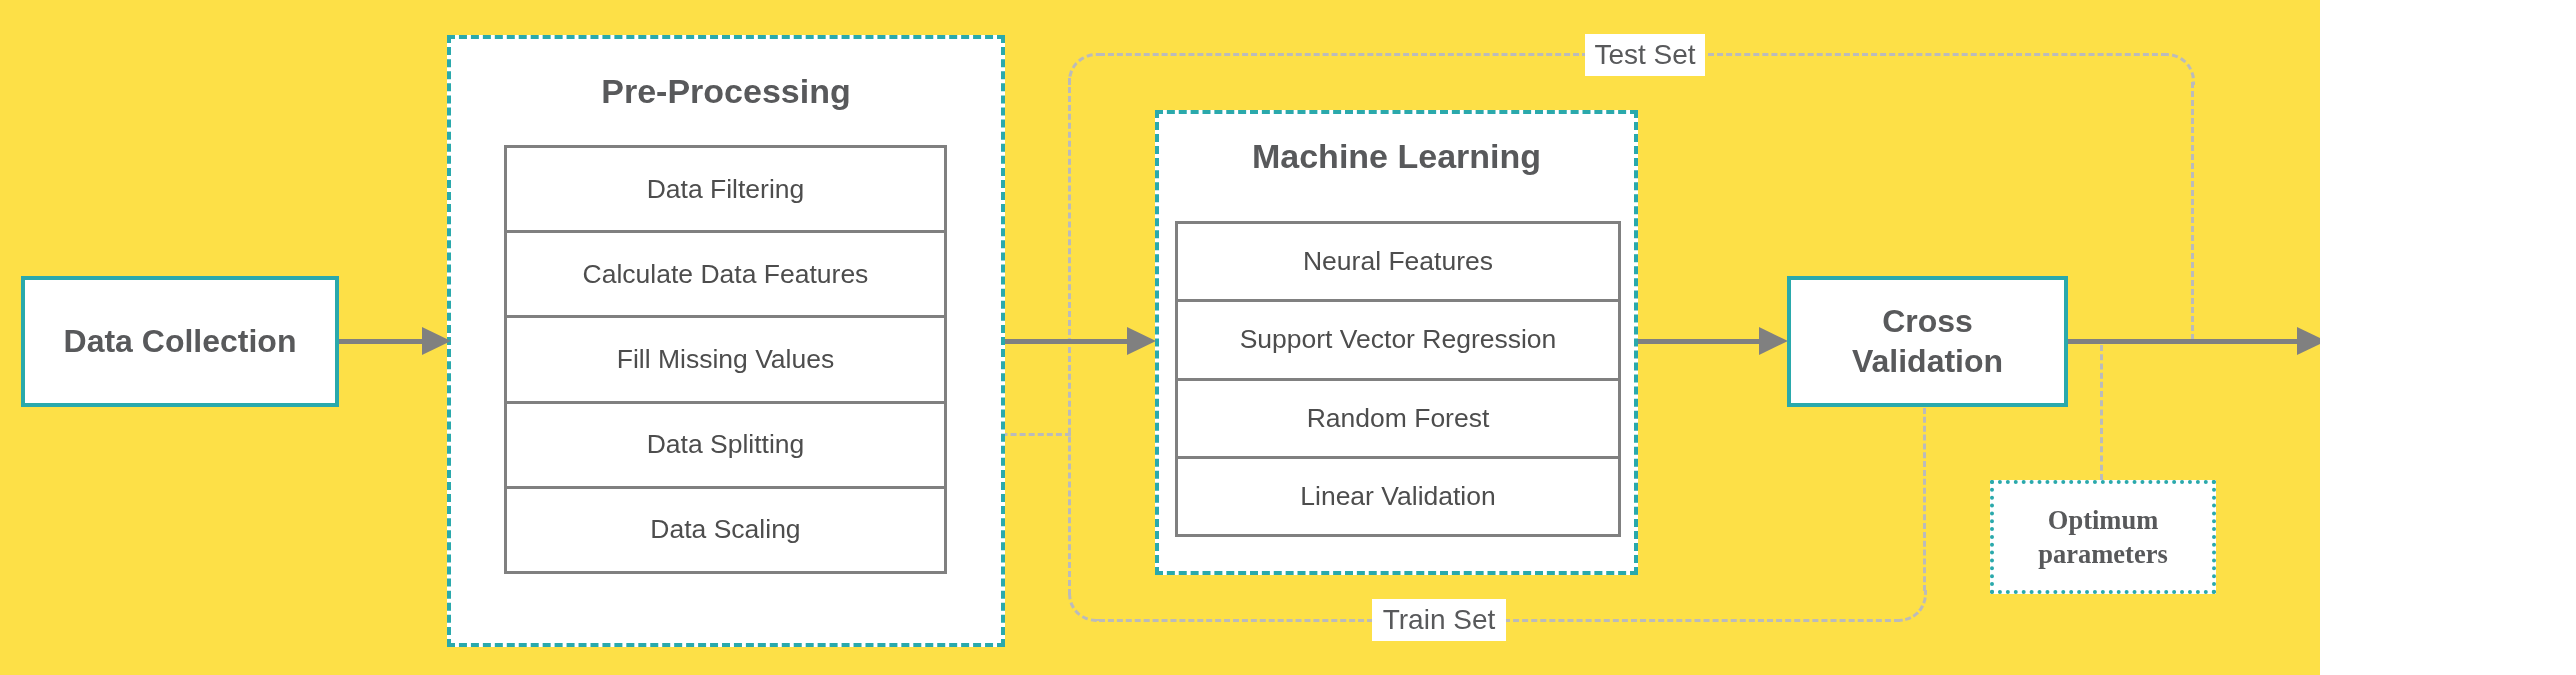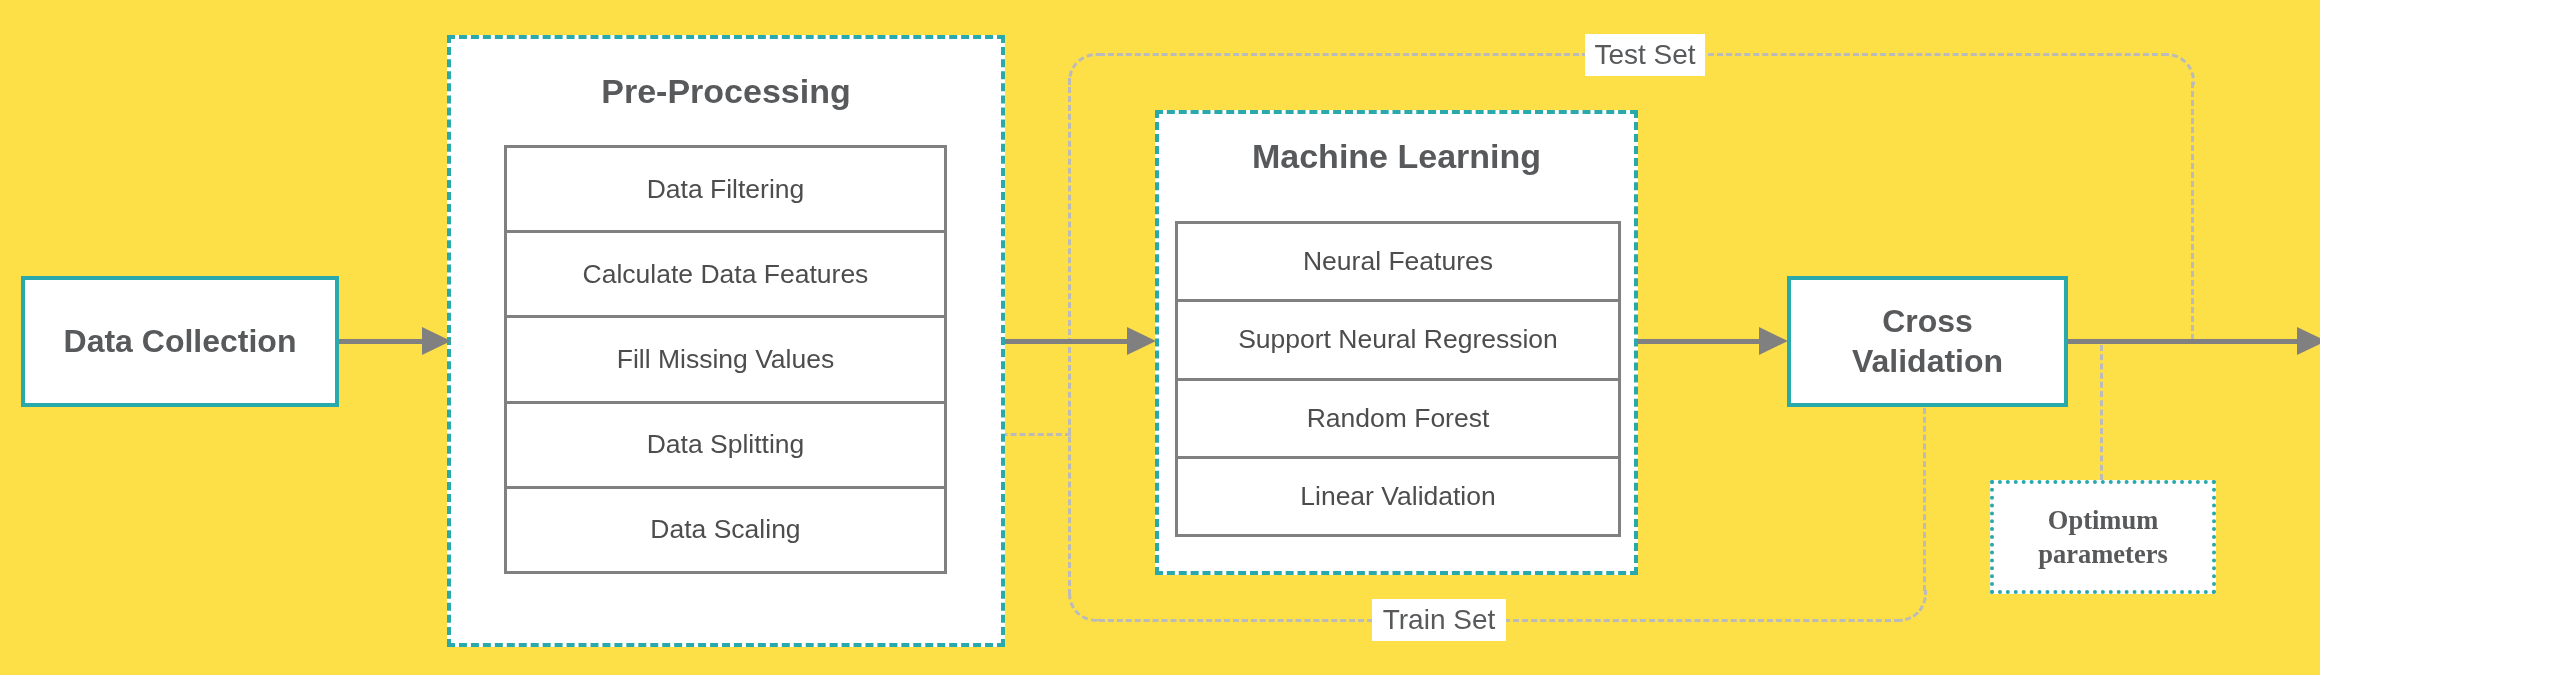--- a/index.html
+++ b/index.html
@@ -163,21 +163,21 @@
     <div class="row">Calculate Data Features</div>
     <div class="row">Fill Missing Values</div>
     <div class="row">Data Splitting</div>
     <div class="row">Data Scaling</div>
   </div>
 
   <div class="abs group" style="left:1155px; top:110px; width:483px; height:465px;"></div>
   <div class="abs group-title" style="left:1155px; top:137px; width:483px;">Machine Learning</div>
   <div class="abs gtable" style="left:1175px; top:221px; width:446px; height:316px;">
     <div class="row">Neural Features</div>
-    <div class="row">Support Neural Regression</div>
+    <div class="row">Support Vector Regression</div>
     <div class="row">Random Forest</div>
     <div class="row">Linear Validation</div>
   </div>
 
   <div class="abs node" style="left:1787px; top:276px; width:281px; height:131px;">
     <span class="wrap-cv">Cross Validation</span>
   </div>
 
   <div class="abs node" style="left:2326px; top:276px; width:224px; height:133px;border-radius:16px;">
     <span>Output</span>

